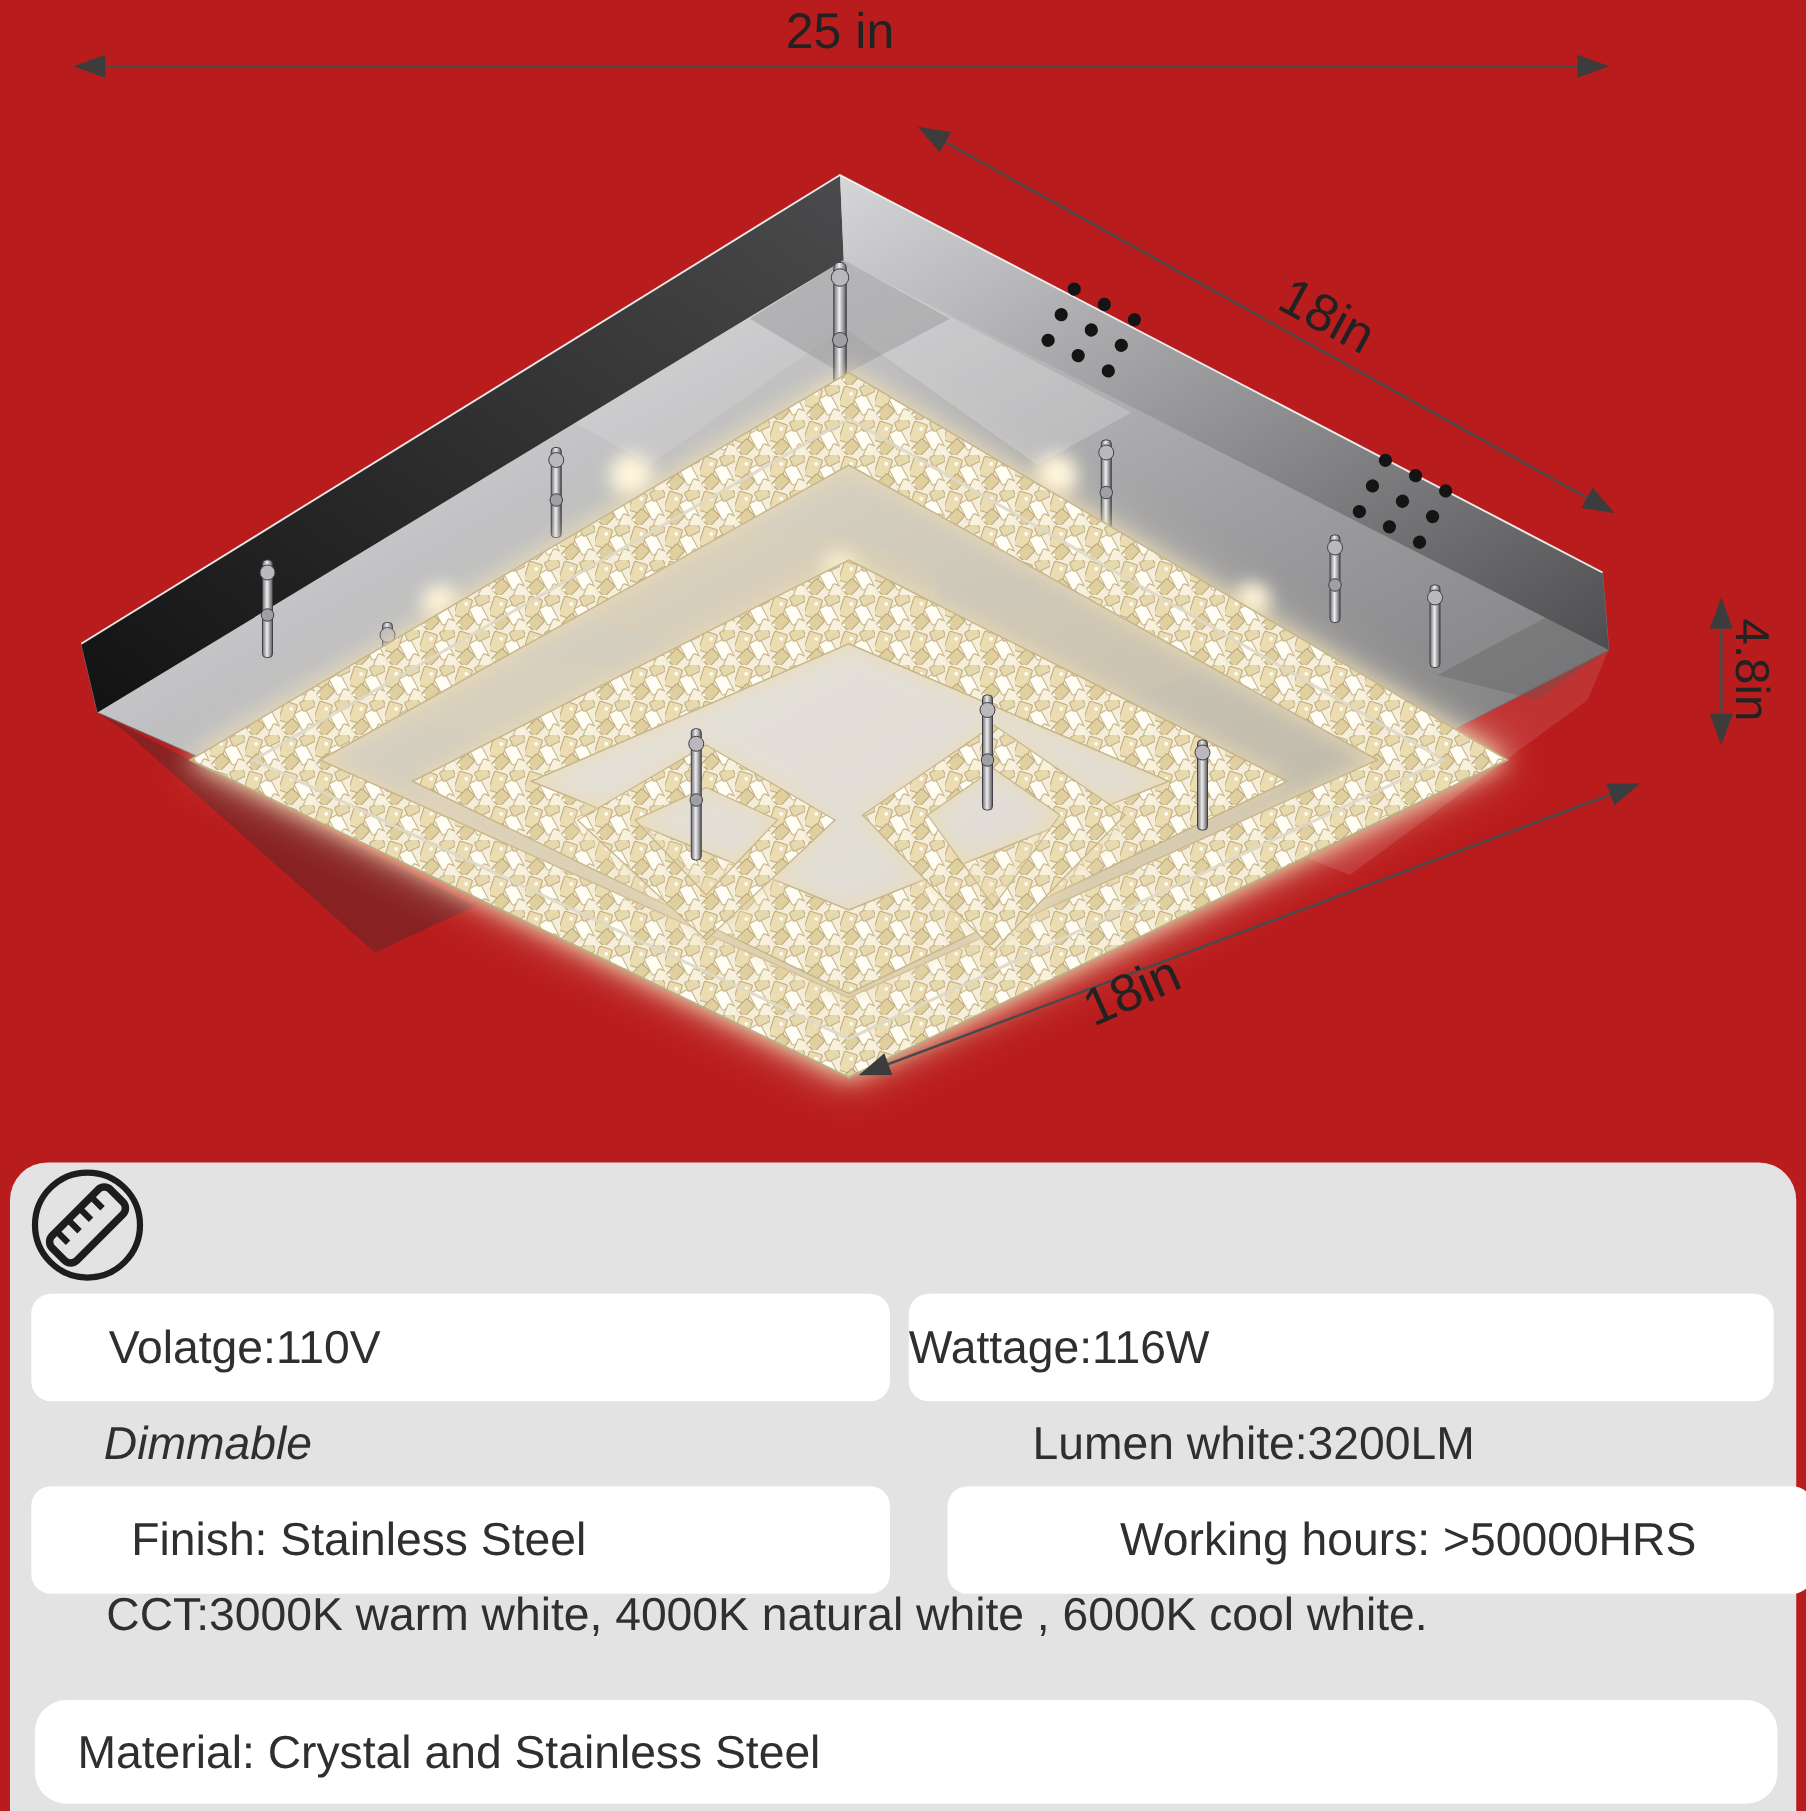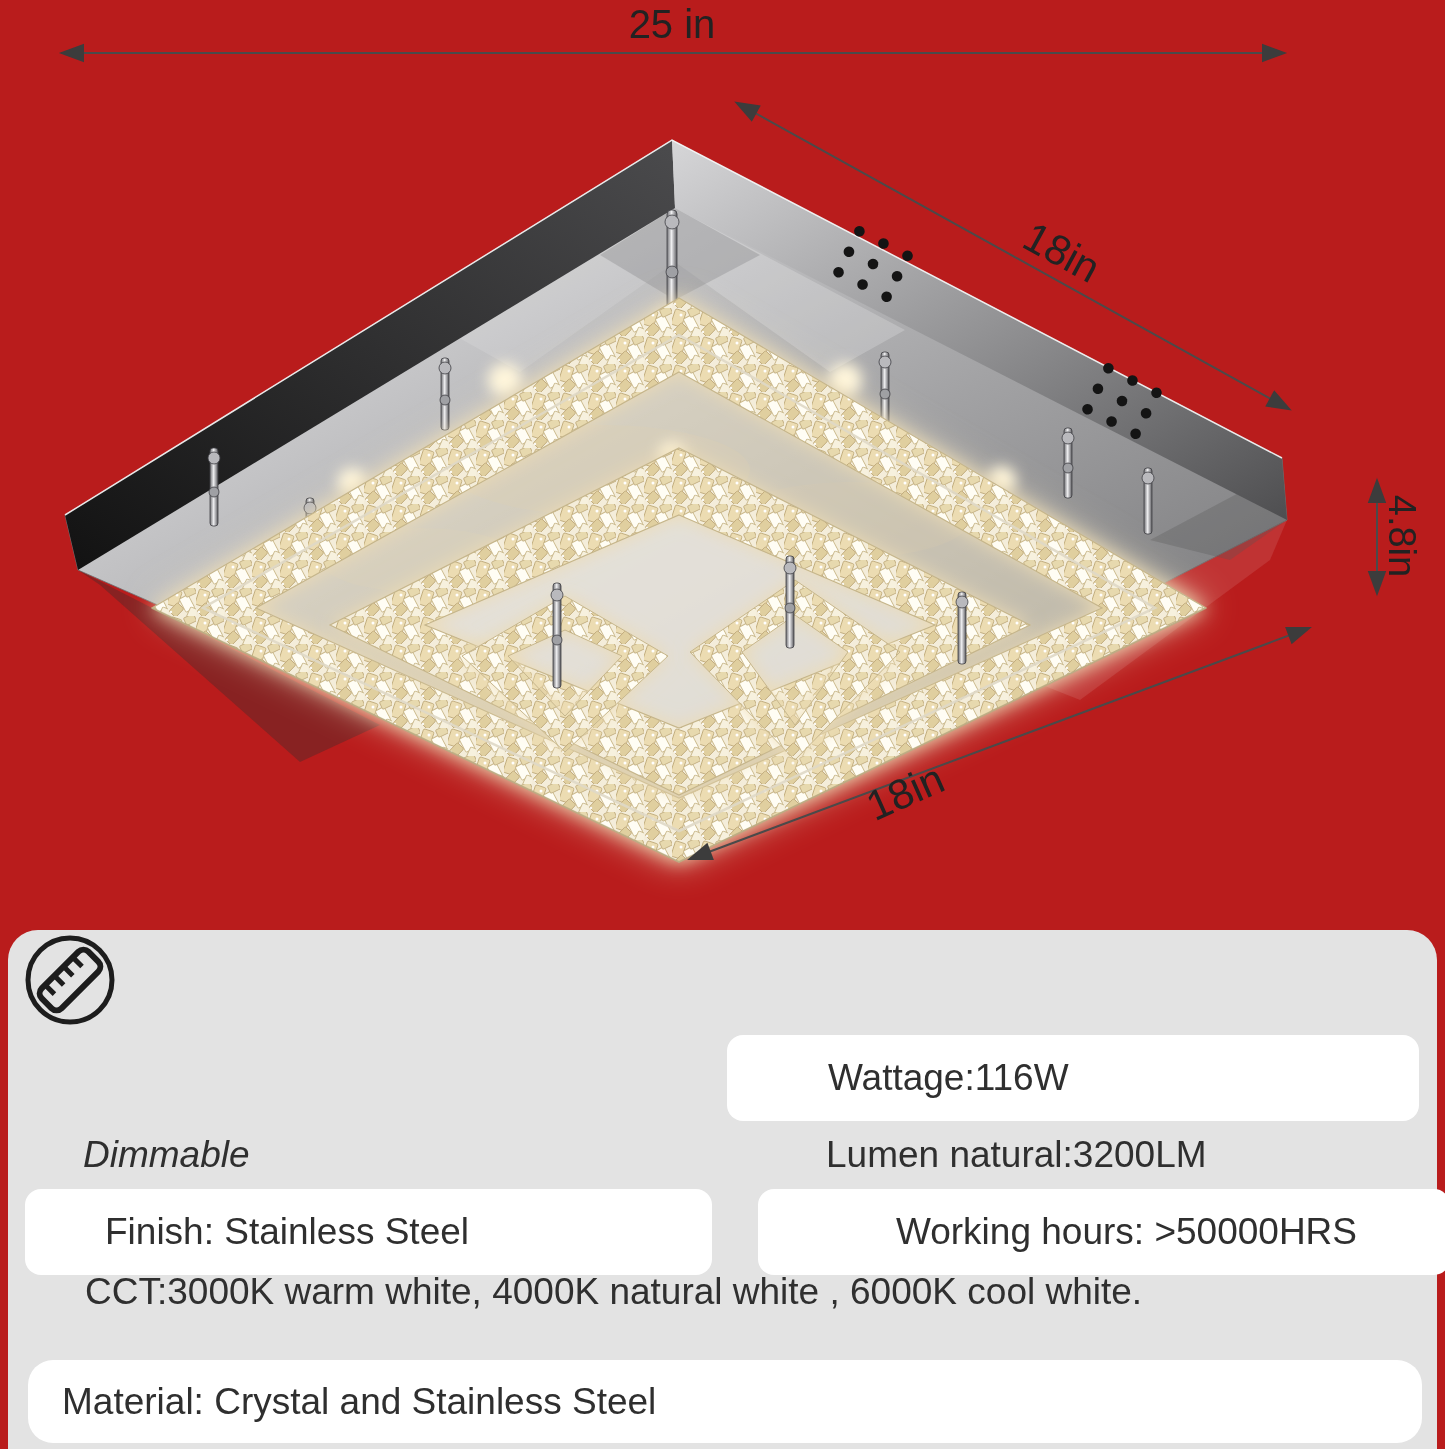--- a/index.html
+++ b/index.html
@@ -19,21 +19,21 @@
   .panel-title{
     position:absolute;left:133px;top:22px;margin:0;
     font-size:41px;font-weight:700;letter-spacing:8px;color:#2b2b2b;white-space:nowrap;
   }
   .card,.plain-cell{
     position:absolute;box-sizing:border-box;display:flex;align-items:center;
     font-size:37px;color:#2f2f2f;white-space:nowrap;
   }
   .card{background:#ffffff;border-radius:16px;}
   #card-voltage {left:17px;top:105px;width:687px;height:86px;padding-left:62px;}
-  #card-wattage {left:719px;top:105px;width:692px;height:86px;padding-left:101px;}
+  #card-wattage {left:719px;top:105px;width:692px;height:86px;}
   #cell-dimmable{left:17px;top:191px;width:687px;height:68px;padding-left:58px;font-style:italic;}
   #cell-lumen   {left:719px;top:191px;width:692px;height:68px;padding-left:99px;}
   #card-finish  {left:17px;top:259px;width:687px;height:86px;padding-left:80px;}
   #card-working {left:750px;top:259px;width:692px;height:86px;padding-left:45px;justify-content:center;}
   #cell-cct     {left:17px;top:327px;width:1400px;height:69px;padding-left:60px;}
   #card-material{left:20px;top:430px;width:1394px;height:83px;padding-left:34px;border-radius:25px;}
 
   .dim-label{fill:#222222;font-family:"Liberation Sans",sans-serif;}
 </style>
 </head>
@@ -209,29 +209,32 @@
       <svg width="96" height="96" viewBox="0 0 96 96">
         <circle cx="48" cy="48" r="42" fill="none" stroke="#1d1d1d" stroke-width="5"></circle>
         <g transform="rotate(45 48 48)">
           <rect x="34" y="15" width="28" height="66" rx="7" fill="none" stroke="#1d1d1d" stroke-width="6"></rect>
           <path d="M34 30 h13 M34 43 h13 M34 56 h13 M34 69 h13" stroke="#1d1d1d" stroke-width="5" fill="none"></path>
         </g>
       </svg>
     </span>
 
 
+    <div class="card" id="card-voltage">
+      <span>Volatge:110V</span>
+    </div>
     <div class="card" id="card-wattage">
       <span>Wattage:116W</span>
     </div>
 
     <div class="plain-cell" id="cell-dimmable">
       <span>Dimmable</span>
     </div>
     <div class="plain-cell" id="cell-lumen">
-      <span>Lumen natural:3200LM</span>
+      <span>Lumen white:3200LM</span>
     </div>
 
     <div class="card" id="card-finish">
       <span>Finish: Stainless Steel</span>
     </div>
     <div class="card" id="card-working">
       <span>Working hours: &gt;50000HRS</span>
     </div>
 
     <div class="plain-cell" id="cell-cct">

